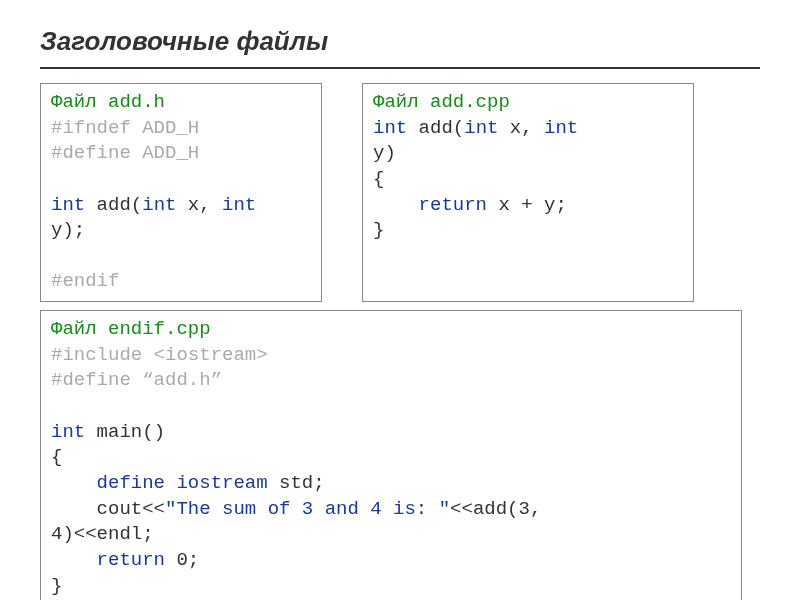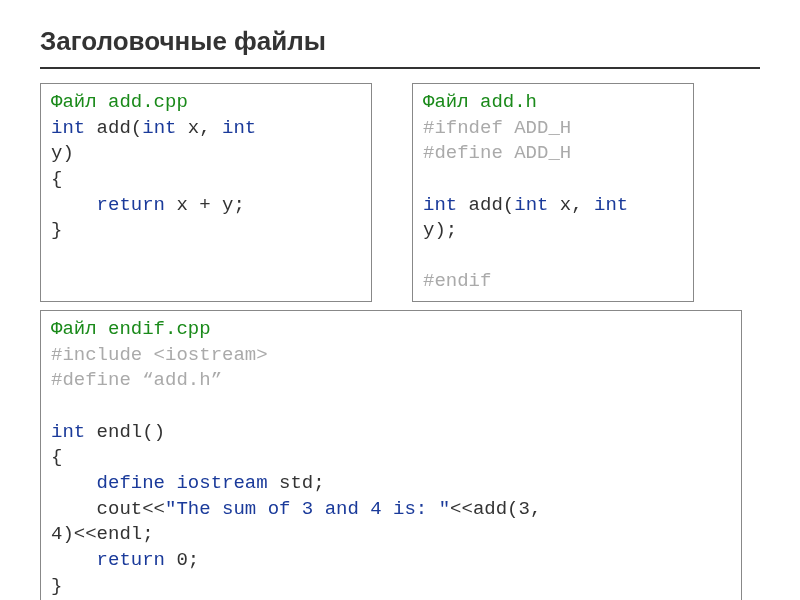--- a/index.html
+++ b/index.html
@@ -14,20 +14,21 @@
   .container {
     padding: 20px 40px;
   }
   .title {
     font-size: 26px;
     font-weight: bold;
     color: #333;
     padding: 6px 0 10px 0;
     border-bottom: 2px solid #333;
     margin-bottom: 14px;
+    font-style: italic;
   }
   .row {
     display: flex;
     gap: 40px;
     margin-bottom: 8px;
   }
   .codebox {
     border: 1.5px solid #888;
     padding: 6px 10px;
     font-family: "Courier New", monospace;
@@ -45,41 +46,41 @@
   .black { color: #333; }
 </style>
 </head>
 <body>
 
 <div class="container">
   <div class="title">Заголовочные файлы</div>
 
   <div class="row">
 
-    <div class="codebox box-addcpp"><span class="green">Файл </span><span class="green">add.cpp</span>
-<span class="blue">int</span><span class="black"> add(</span><span class="blue">int</span><span class="black"> x, </span><span class="blue">int</span>
-<span class="black">y)</span>
-<span class="black">{</span>
-<span>    </span><span class="blue">return</span><span class="black"> x + y;</span>
-<span class="black">}</span></div>
-
     <div class="codebox box-addh"><span class="green">Файл </span><span class="green">add.h</span>
 <span class="gray">#ifndef ADD_H</span>
 <span class="gray">#define ADD_H</span>
 <span></span>
 <span class="blue">int</span><span class="black"> add(</span><span class="blue">int</span><span class="black"> x, </span><span class="blue">int</span>
 <span class="black">y);</span>
 <span></span>
 <span class="gray">#endif</span></div>
+
+    <div class="codebox box-addcpp"><span class="green">Файл </span><span class="green">add.cpp</span>
+<span class="blue">int</span><span class="black"> add(</span><span class="blue">int</span><span class="black"> x, </span><span class="blue">int</span>
+<span class="black">y)</span>
+<span class="black">{</span>
+<span>    </span><span class="blue">return</span><span class="black"> x + y;</span>
+<span class="black">}</span></div>
   </div>
 
   <div class="codebox box-main"><span class="green">Файл </span><span class="green">endif.cpp</span>
 <span class="gray">#include &lt;iostream&gt;</span>
 <span class="gray">#define “add.h”</span>
 <span></span>
-<span class="blue">int</span><span class="black"> endl()</span>
+<span class="blue">int</span><span class="black"> main()</span>
 <span class="black">{</span>
 <span>    </span><span class="blue">define</span><span> </span><span class="blue">iostream</span><span class="black"> std;</span>
 <span>    </span><span class="black">cout&lt;&lt;</span><span class="blue">"The sum of 3 and 4 is: "</span><span class="black">&lt;&lt;add(3,</span>
 <span class="black">4)&lt;&lt;endl;</span>
 <span>    </span><span class="blue">return</span><span class="black"> 0;</span>
 <span class="black">}</span></div>
 </div>
 
 </body></html>

